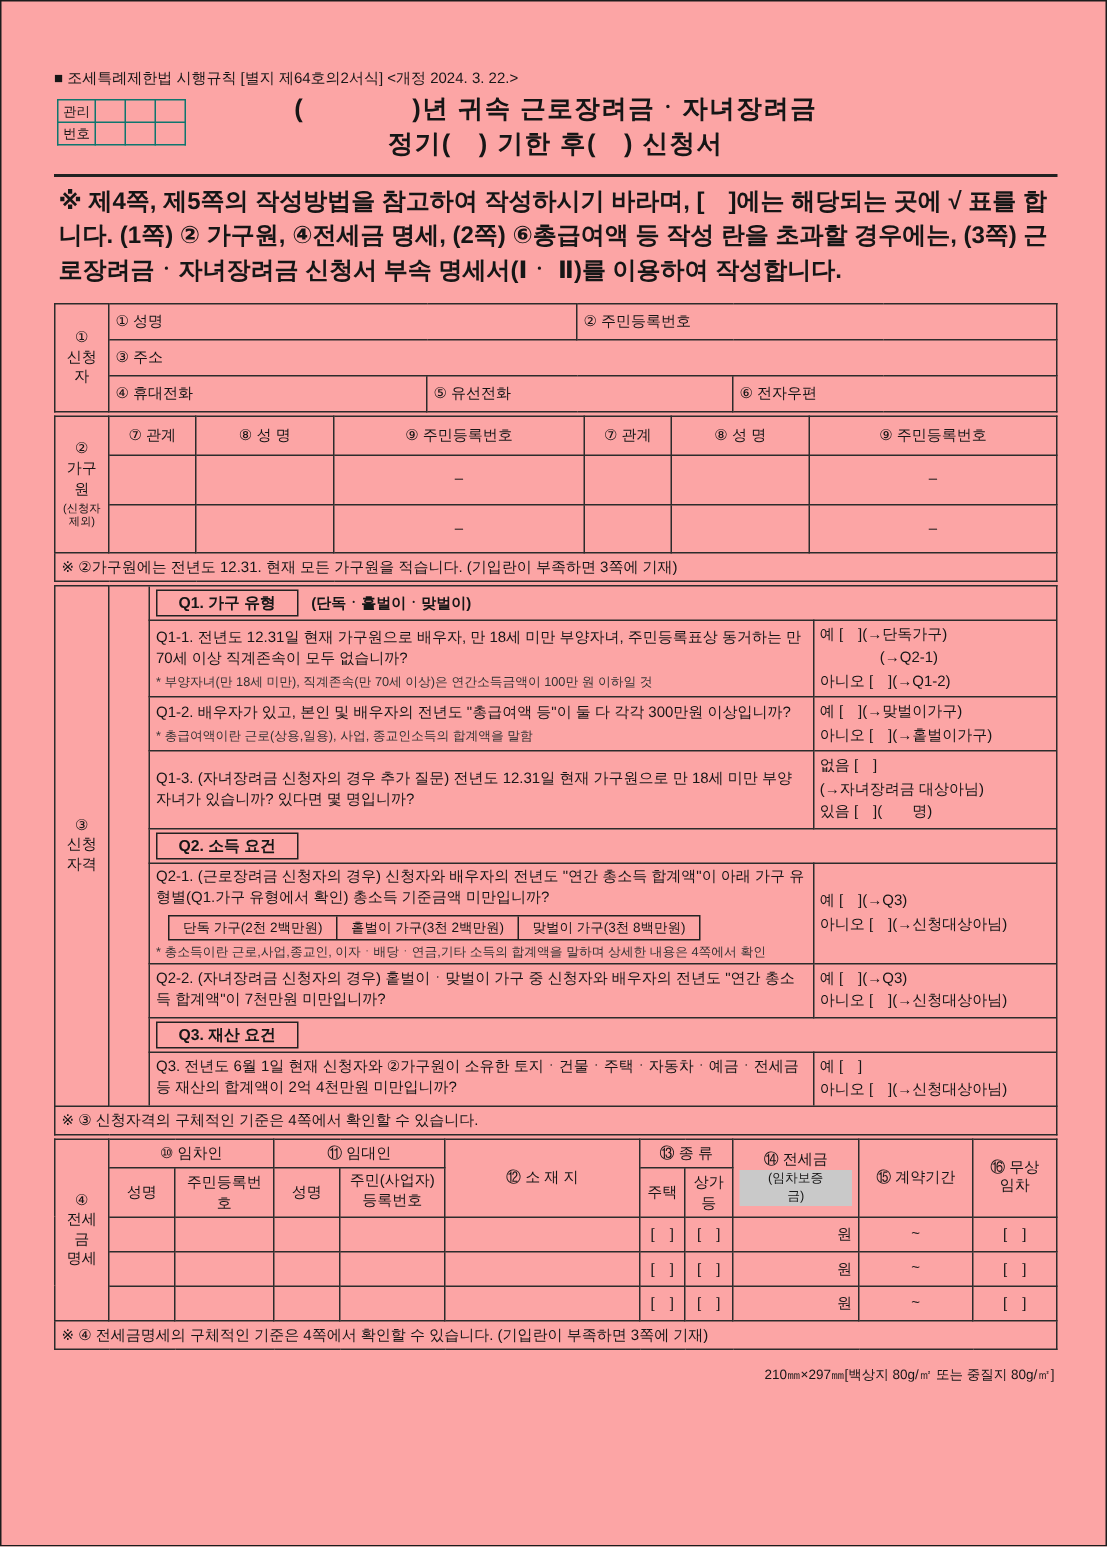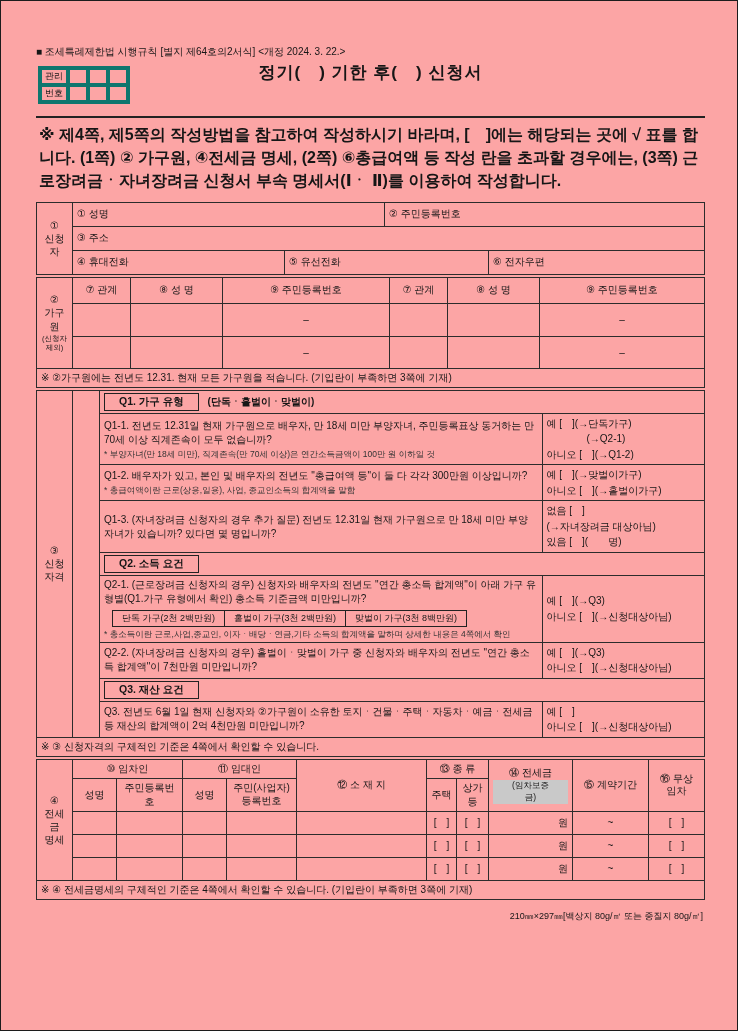--- a/index.html
+++ b/index.html
@@ -6,21 +6,21 @@
   html,body { background:#fff; }
   body { width:738px; height:1031px; font-family:"Liberation Sans","DejaVu Sans",sans-serif; color:#161616; }
   .page { position:relative; width:738px; height:1031px; border:1px solid #1c1c1c; background:#fca5a5; overflow:hidden; }
   .content { padding:44px 32px 0 35px; }
 
   .reg-line { font-size:10px; letter-spacing:0; }
   .page-ind { font-size:10px; text-align:right; margin-top:3px; }
 
   .title-wrap { position:relative; margin-top:3px; min-height:50px; }
   .mgmt { position:absolute; left:2px; top:4px; border-collapse:collapse; }
-  .mgmt td { border:4px solid #0f766e; font-size:9px; height:15px; text-align:center; padding:0 3px; }
+  .mgmt td { border:1px solid #0f766e; font-size:9px; height:15px; text-align:center; padding:0 3px; }
   .mgmt td.mgmt-cell { min-width:20px; }
   .title-text { text-align:center; font-weight:bold; font-size:17px; line-height:1.35; letter-spacing:1px; }
 
   .notice { border-top:2px solid #222; margin-top:4px; padding:5px 3px 7px 3px;
             font-size:16px; font-weight:bold; line-height:1.45; }
 
   table.grid { width:100%; border-collapse:collapse; table-layout:fixed; margin-top:2px; }
   table.grid { border:1.5px solid #242424; }
   table.grid td { border:1px solid #2c2c2c; font-size:10px; padding:2px 4px; vertical-align:middle; }
 
@@ -78,20 +78,21 @@
         </tr>
         <tr>
           <td class="mgmt-lbl">번호</td>
           <td class="mgmt-cell"></td>
           <td class="mgmt-cell"></td>
           <td class="mgmt-cell"></td>
         </tr>
       </tbody>
         </table>
       <div class="title-text">
+        <div>(　　　　)년 귀속 근로장려금ㆍ자녀장려금</div>
         <div>정기(　) 기한 후(　) 신청서</div>
       </div>
     </div>
 
     <div class="notice">※ 제4쪽, 제5쪽의 작성방법을 참고하여 작성하시기 바라며, [　]에는 해당되는 곳에 √ 표를 합니다. (1쪽) ② 가구원, ④전세금 명세, (2쪽) ⑥총급여액 등 작성 란을 초과할 경우에는, (3쪽) 근로장려금ㆍ자녀장려금 신청서 부속 명세서(Ⅰㆍ Ⅱ)를 이용하여 작성합니다.</div>
 
     <table class="grid">
       <colgroup>
           <col style="width:36px">
           <col style="width:212px">

